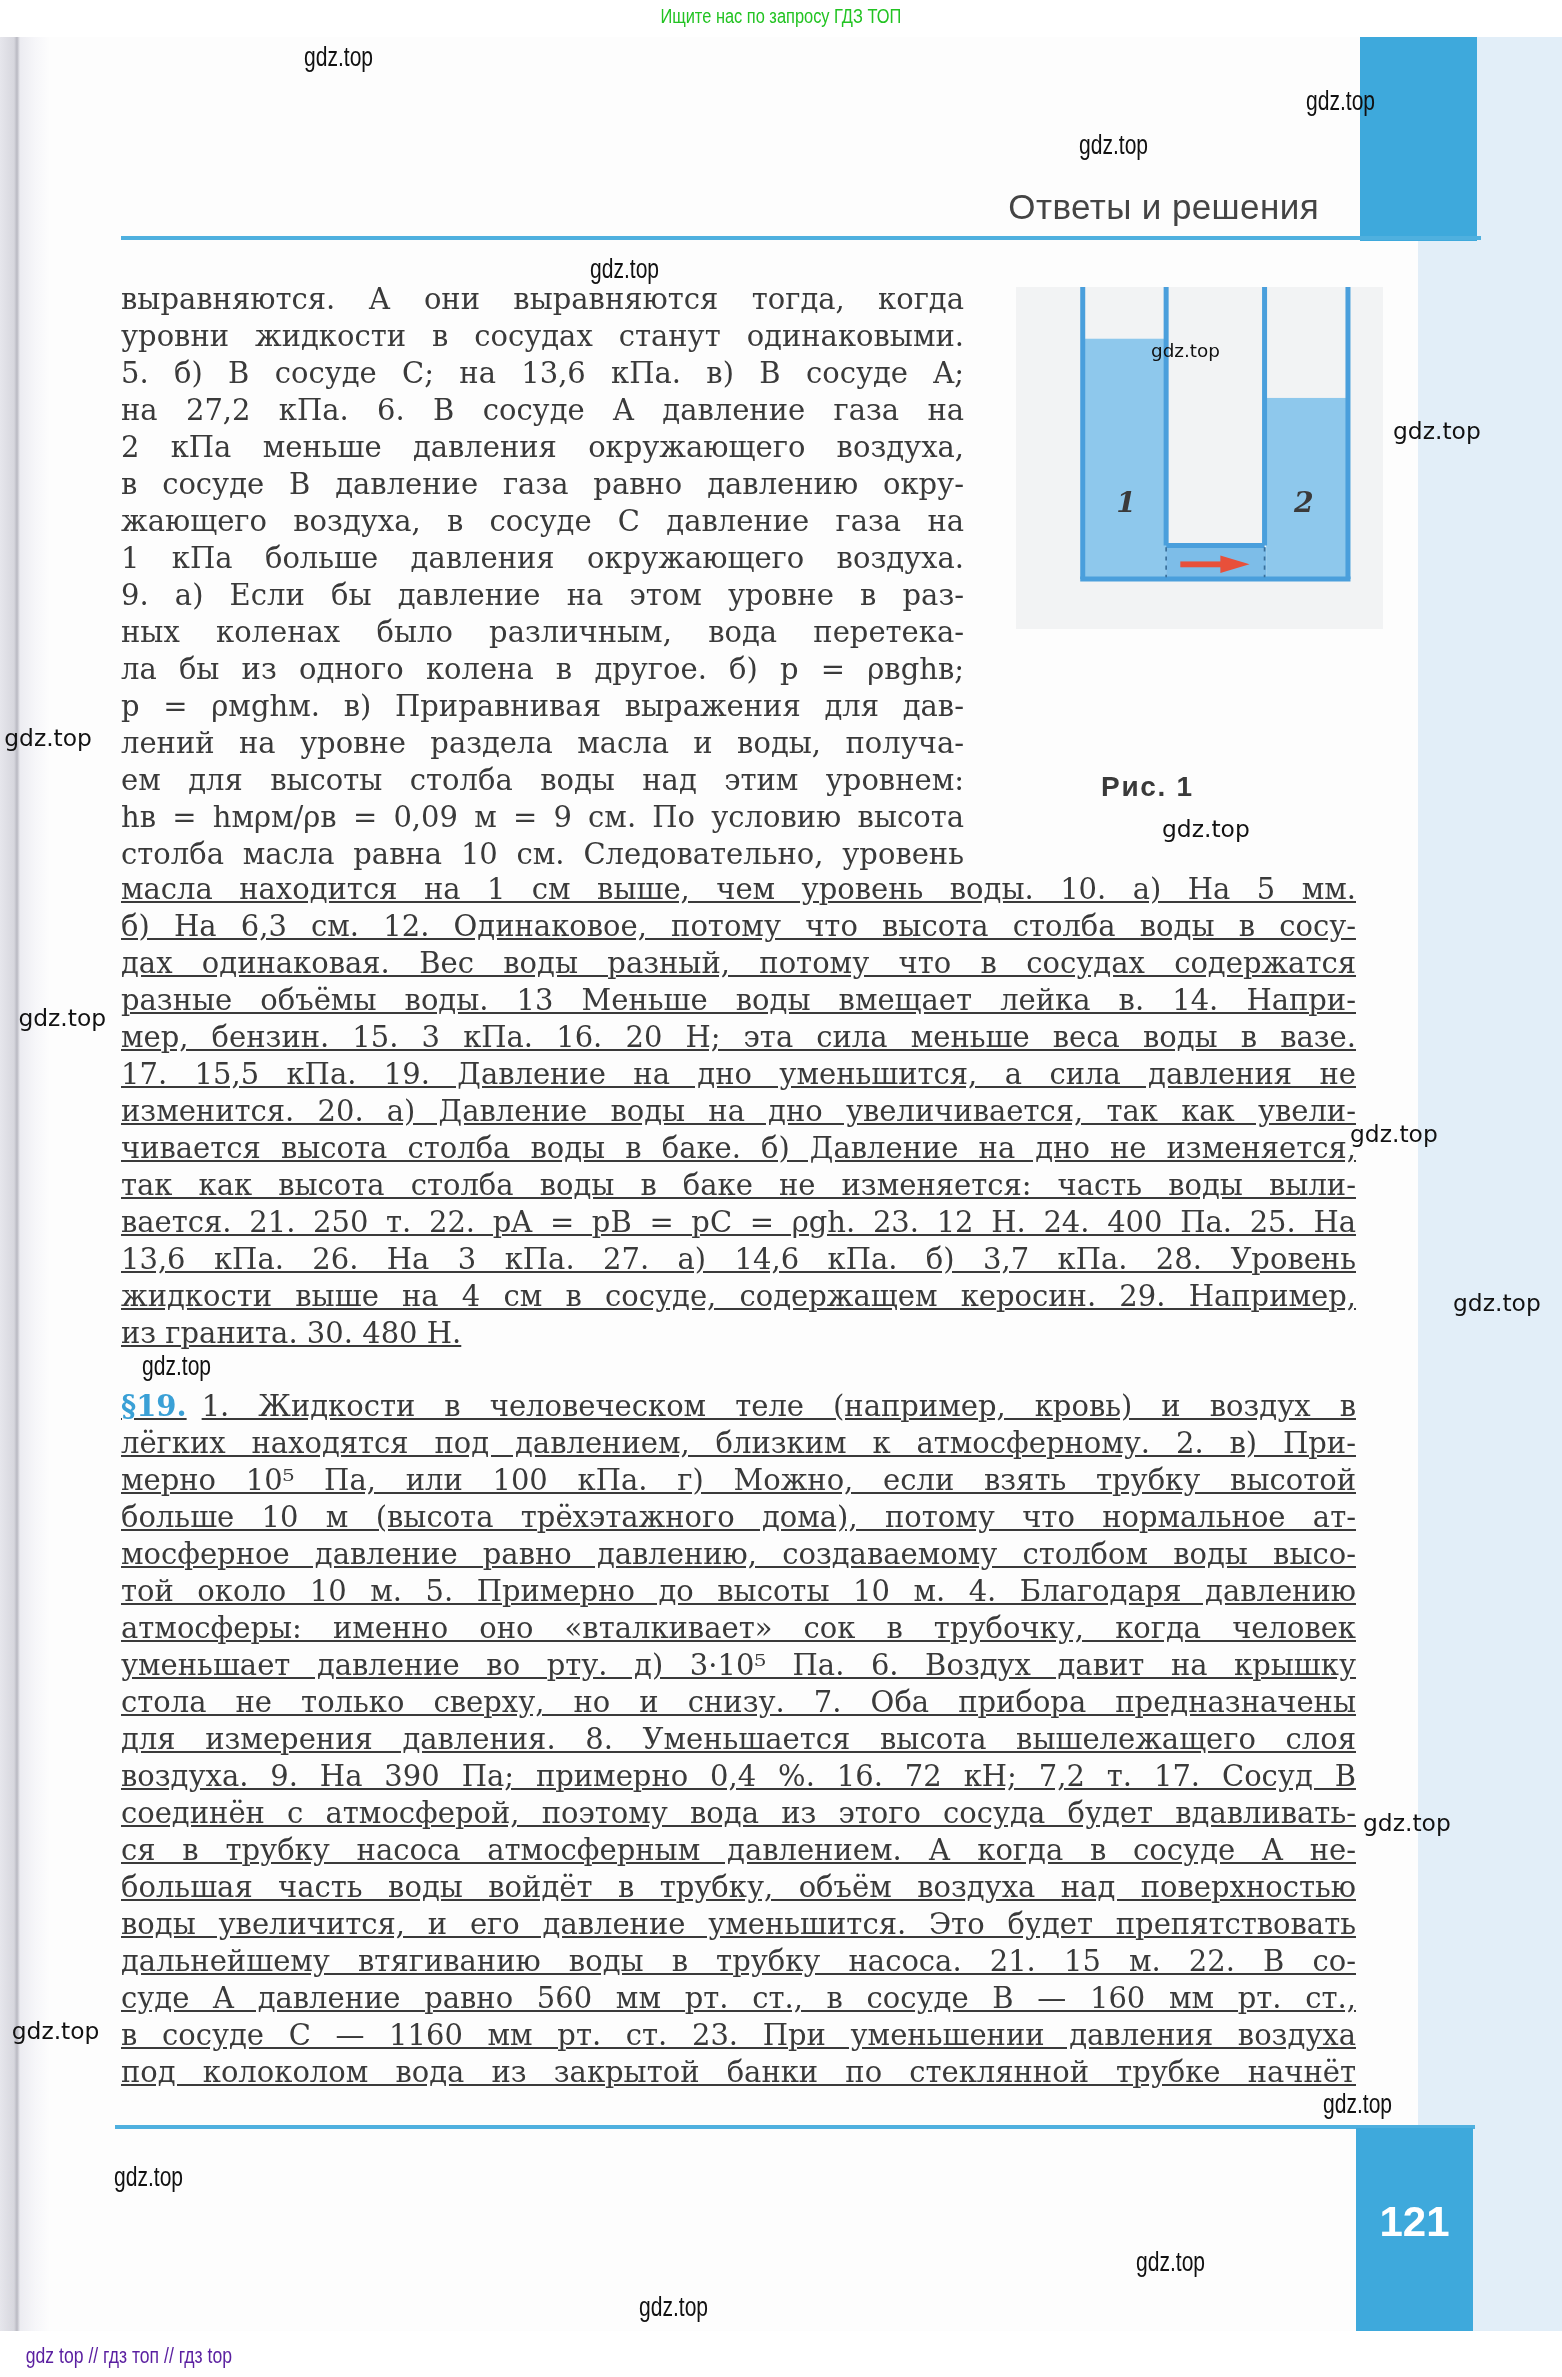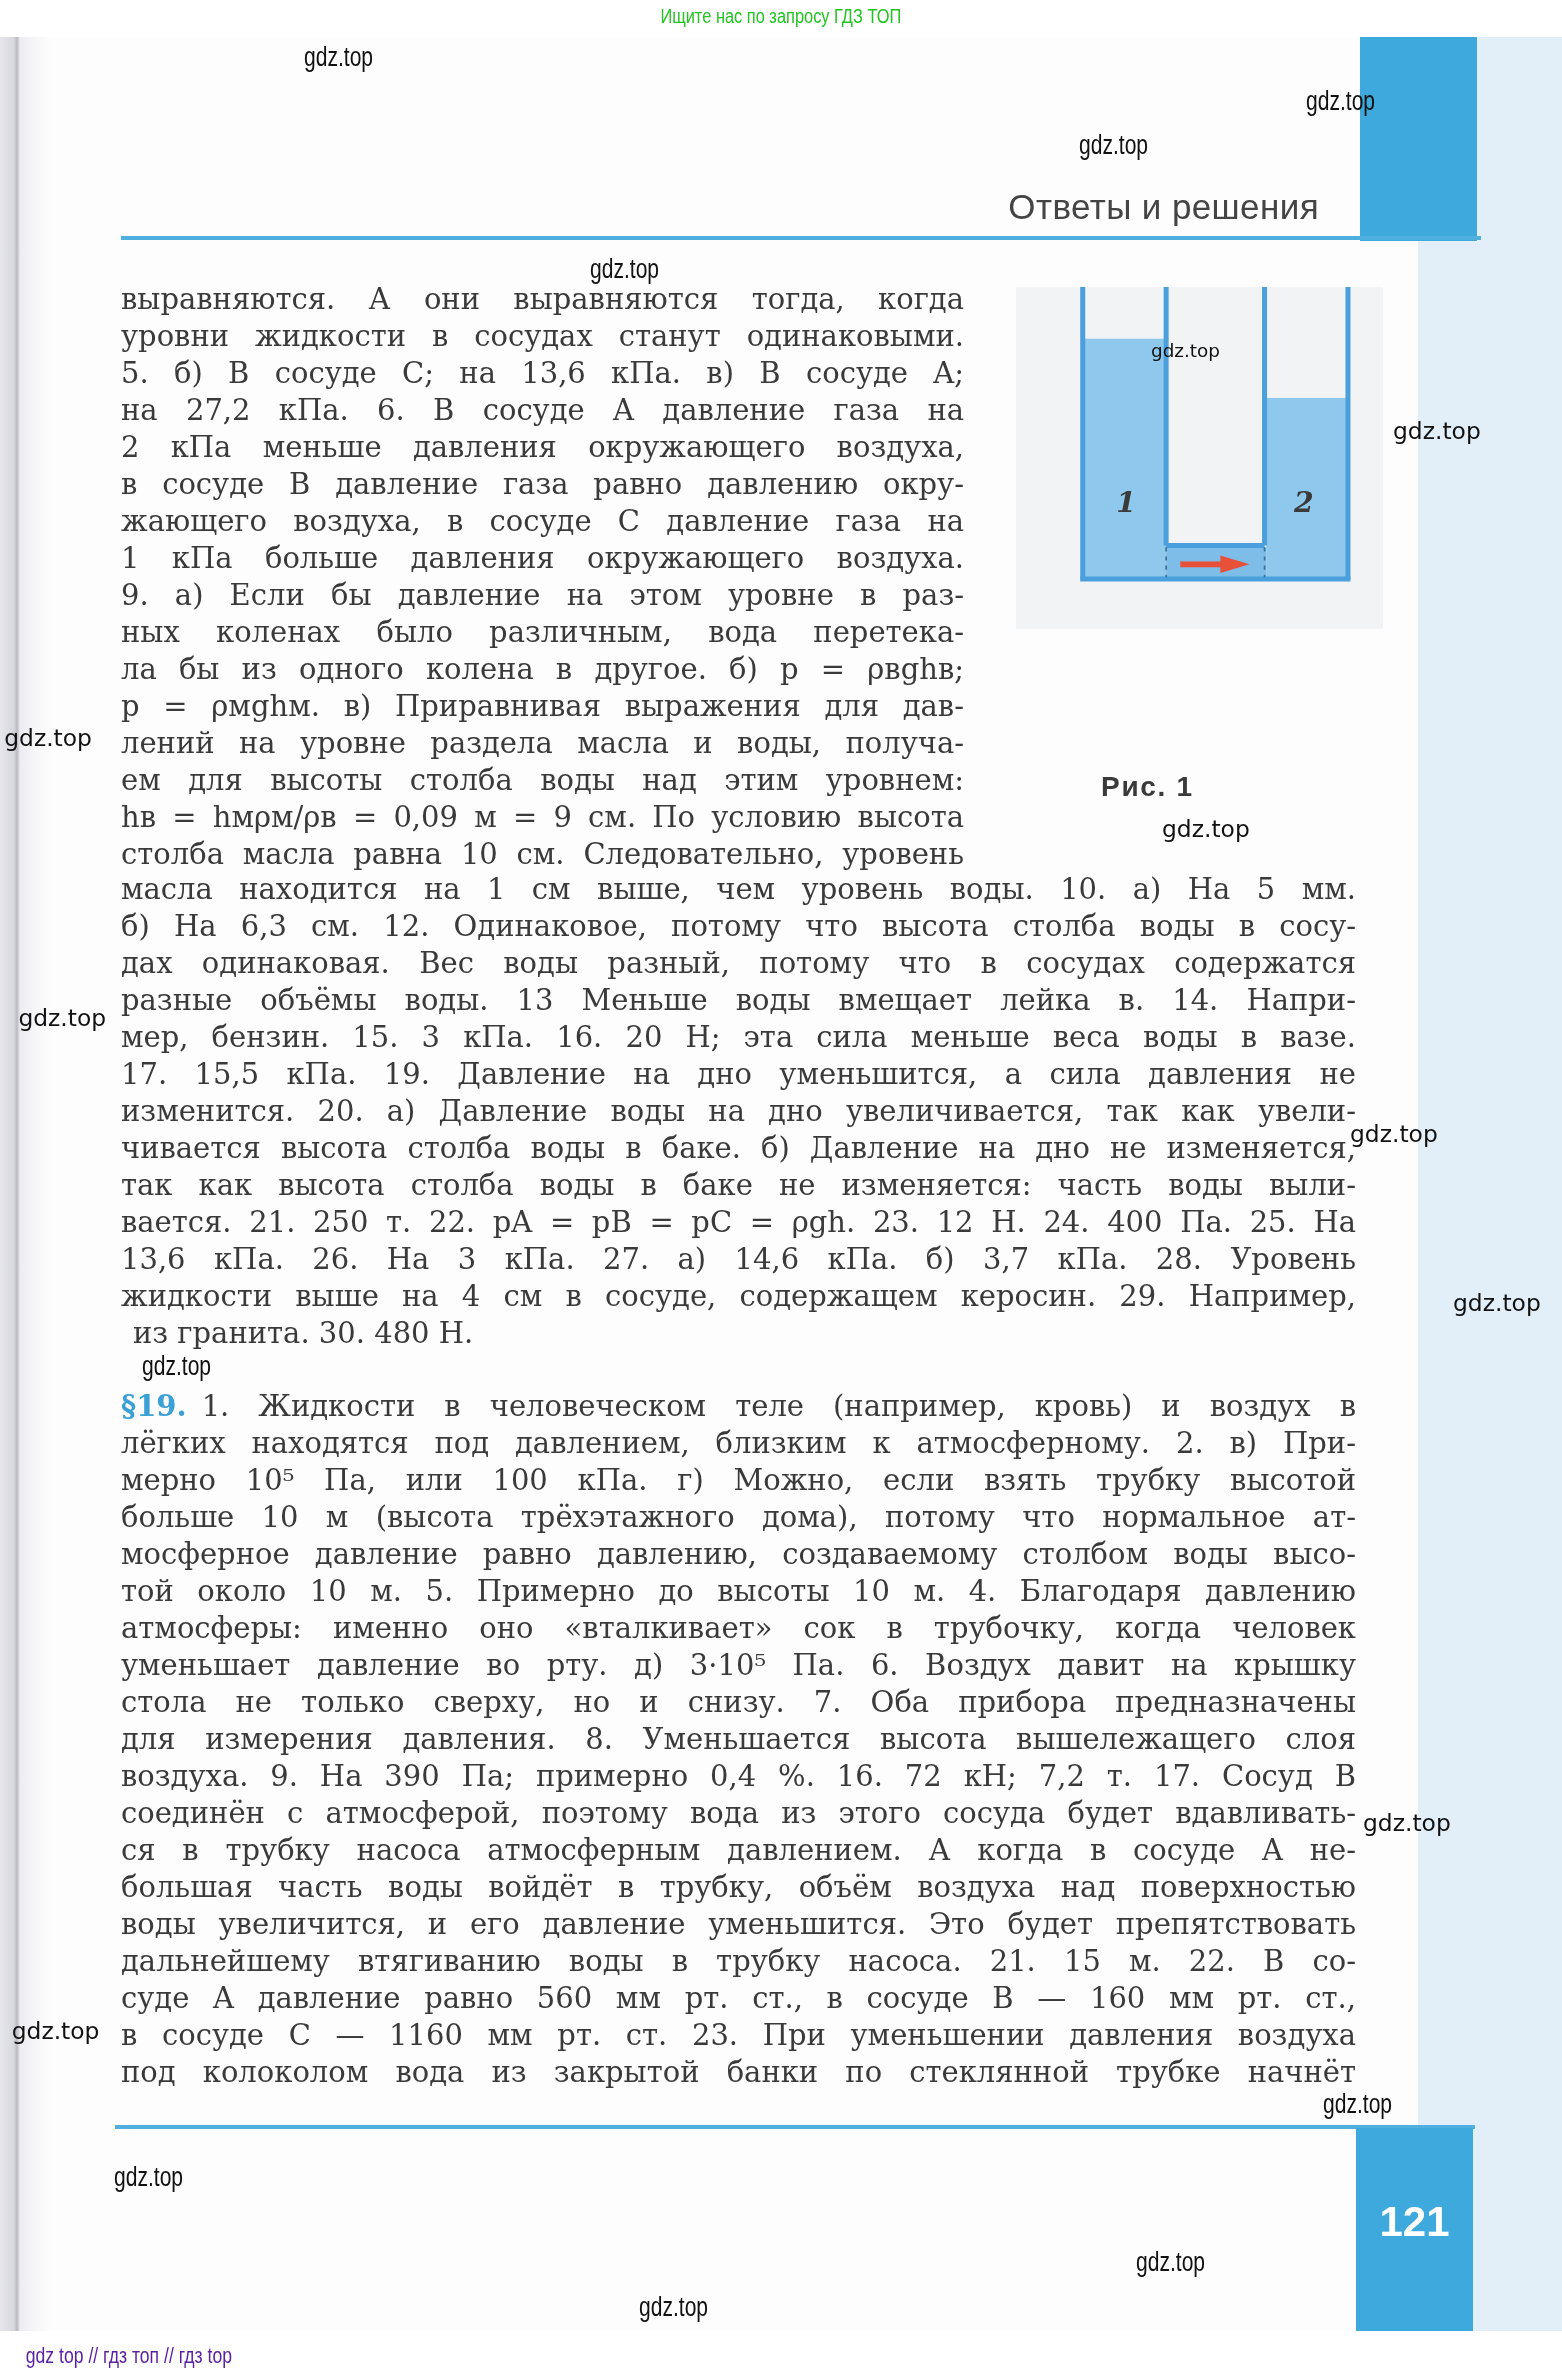--- a/index.html
+++ b/index.html
@@ -53,21 +53,21 @@
   .page-number {
     position: absolute; left: 1356px; top: 2161px; width: 117px; text-align: center;
     font-family: "Liberation Sans", sans-serif; font-weight: bold; font-size: 42px; color: #ffffff;
   }
   .text {
     position: absolute; left: 121px; font-size: 29px; color: #3a3a3a; line-height: 37px;
     white-space: nowrap;
   }
   .line { display: block; height: 37px; text-align: justify; text-align-last: justify; }
   .narrow { width: 843px; }
-  .wide { width: 1235px; }
+  .wide { width: 1235px; text-decoration: underline; }
   .para-label { color: #3aa0d6; font-weight: bold; }
   .figure {
     position: absolute; left: 1016px; top: 250px; width: 367px; height: 342px;
     background: #f2f3f4;
   }
   .figure svg { position: absolute; left: 0; top: 0; }
   .figure-caption {
     position: absolute; left: 1101px; top: 734px; width: 167px; text-align: left;
     font-family: "Liberation Sans", sans-serif; font-weight: bold; font-size: 28px; color: #3a3a3a;
     letter-spacing: 1.7px;
@@ -157,21 +157,21 @@
     <span class="line">дах одинаковая. Вес воды разный, потому что в сосудах содержатся</span>
     <span class="line">разные объёмы воды. 13 Меньше воды вмещает лейка в. 14. Напри-</span>
     <span class="line">мер, бензин. 15. 3 кПа. 16. 20 Н; эта сила меньше веса воды в вазе.</span>
     <span class="line">17. 15,5 кПа. 19. Давление на дно уменьшится, а сила давления не</span>
     <span class="line">изменится. 20. а) Давление воды на дно увеличивается, так как увели-</span>
     <span class="line">чивается высота столба воды в баке. б) Давление на дно не изменяется,</span>
     <span class="line">так как высота столба воды в баке не изменяется: часть воды выли-</span>
     <span class="line">вается. 21. 250 т. 22. pA = pB = pC = ρgh. 23. 12 Н. 24. 400 Па. 25. На</span>
     <span class="line">13,6 кПа. 26. На 3 кПа. 27. а) 14,6 кПа. б) 3,7 кПа. 28. Уровень</span>
     <span class="line">жидкости выше на 4 см в сосуде, содержащем керосин. 29. Например,</span>
-    <span class="line" style="text-align-last:left;margin-left:12px;">из гранита. 30. 480 Н.</span>
+    <span class="line" style="text-align-last:left;">из гранита. 30. 480 Н.</span>
   </div>
 
   <div class="text wide" style="top:1351px;">
     <span class="line" style="display:flex; justify-content:space-between;">
       <span class="para-label">§19.</span>
       <span style="flex:1; margin-left:15px; text-align:justify; text-align-last:justify;">1. Жидкости в человеческом теле (например, кровь) и воздух в</span>
     </span>
     <span class="line">лёгких находятся под давлением, близким к атмосферному. 2. в) При-</span>
     <span class="line">мерно 10⁵ Па, или 100 кПа. г) Можно, если взять трубку высотой</span>
     <span class="line">больше 10 м (высота трёхэтажного дома), потому что нормальное ат-</span>

